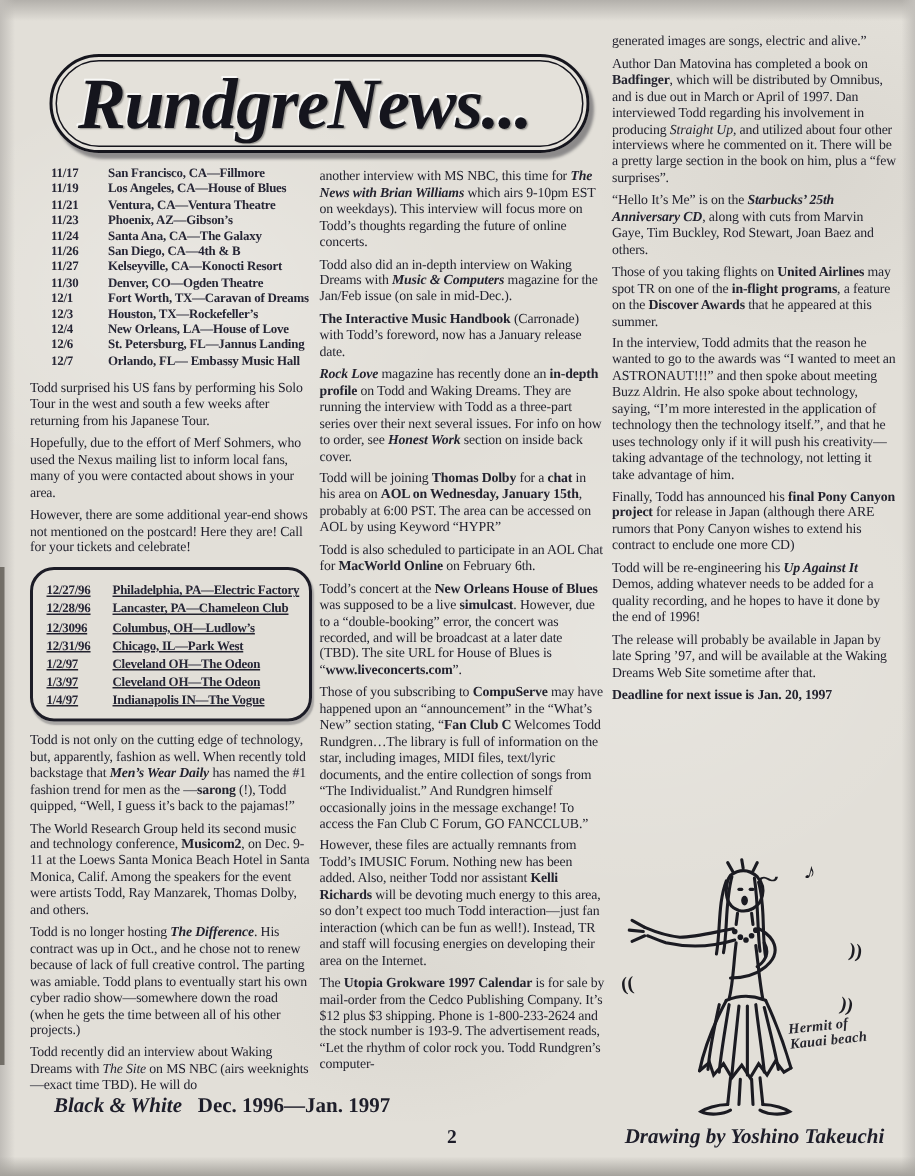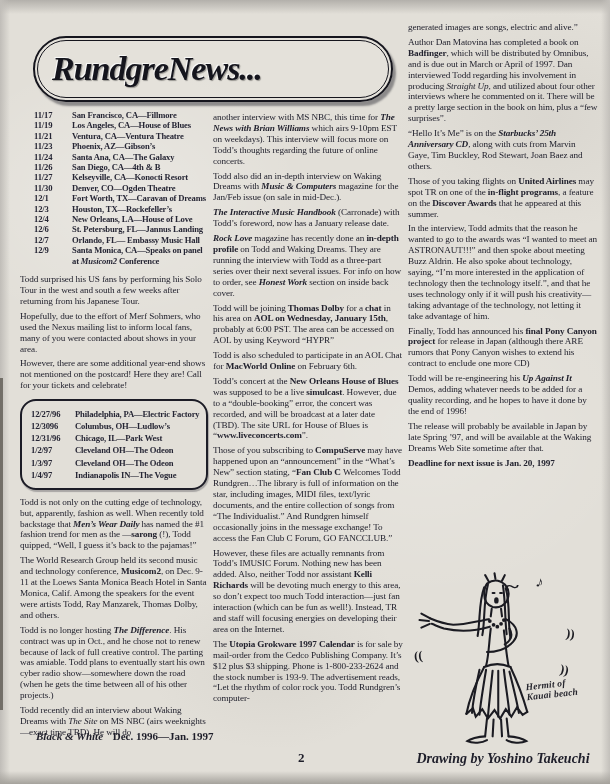--- a/index.html
+++ b/index.html
@@ -25,47 +25,47 @@
     position:absolute;left:33px;top:36px;width:352px;height:58px;
     border:2px solid #15151d;border-radius:34px;padding:2px;
     box-shadow:3px 4px 2px rgba(35,35,45,0.45);
     background:rgba(230,227,220,0.6);
   }
   .masthead-inner{
     height:100%;border:1px solid #15151d;border-radius:30px;
     display:flex;align-items:center;padding-left:14px;box-sizing:border-box;
   }
   .masthead-title{
-    font-size:34px;font-weight:bold;font-style:italic;color:#15151d;
+    font-size:48px;font-weight:bold;font-style:italic;color:#15151d;
     letter-spacing:-1px;white-space:nowrap;
     text-shadow:-1px -1px 0 rgba(255,255,255,0.75), 1px 1px 1px rgba(0,0,0,0.35);
   }
 
   .col{position:absolute;font-size:9.2px;line-height:10.9px;letter-spacing:-0.1px;}
   .col1{left:20px;top:110px;width:188px;}
   .col2{left:213px;top:112px;width:190px;}
   .col3{left:408px;top:22px;width:190px;}
 
   .para{margin:0 0 4px 0;}
   .tour-list{padding-left:14px;}
   .tour-row{display:flex;font-size:8.6px;line-height:10.4px;font-weight:bold;color:#262635;letter-spacing:-0.15px;}
   .t-date{width:33px;flex:none;}
   .t-venue{flex:1;padding-left:5px;}
 
   .upper-paras{margin-top:8px;}
 
   .datebox{
     margin:8px 0 7px 0;border:2px solid #1c1c26;border-radius:16px;
-    padding:7px 4px 7px 9px;box-shadow:1px 2px 1px rgba(35,35,45,0.3);
+    padding:7px 4px 7px 9px;box-shadow:1px 2px 1px rgba(35,35,45,0.3);text-decoration:underline;
   }
   .box-row{display:flex;font-size:8.6px;line-height:12.1px;font-weight:bold;color:#262635;letter-spacing:-0.15px;white-space:nowrap;}
   .b-date{width:41px;flex:none;}
   .b-venue{flex:1;padding-left:3px;overflow:hidden;}
 
-  .footer-left{position:absolute;left:36px;top:730px;font-size:11px;color:#1e1e2a;white-space:nowrap;}
+  .footer-left{position:absolute;left:36px;top:730px;font-size:14px;color:#1e1e2a;white-space:nowrap;}
   .footer-title{font-weight:bold;font-style:italic;}
   .footer-date{font-weight:bold;margin-left:7px;}
   .page-number{position:absolute;left:298px;top:750px;font-size:13px;font-weight:bold;color:#1e1e2a;}
 
   
   .drawing-area{position:absolute;left:408px;top:570px;width:192px;height:178px;}
   .drawing-svg{position:absolute;left:4px;top:2px;}
   .music-note{position:absolute;font-size:15px;color:#1c1c22;font-weight:bold;}
   .note-a{left:128px;top:4px;transform:rotate(14deg);}
   .squig{left:100px;top:8px;font-size:16px;transform:scaleX(1.6);}
@@ -159,38 +159,38 @@
         <div class="tour-row">
           <span class="t-date">12/6</span>
           <span class="t-venue">St. Petersburg, FL—Jannus Landing</span>
         </div>
 
         <div class="tour-row">
           <span class="t-date">12/7</span>
           <span class="t-venue">Orlando, FL— Embassy Music Hall</span>
         </div>
 
-        <div class="tour-row">
-          <span class="t-date">12/9</span>
-          <span class="t-venue"><span>Santa Monica, CA—Speaks on panel at </span><span style="font-style: italic;">Musicom2</span><span> Conference</span></span>
-        </div>
       </div>
     <div class="upper-paras">
 
     <p class="para"><span>Todd surprised his US fans by performing his Solo Tour in the west and south a few weeks after returning from his Japanese Tour.</span></p>
         <p class="para"><span>Hopefully, due to the effort of Merf Sohmers, who used the Nexus mailing list to inform local fans, many of you were contacted about shows in your area.</span></p>
         <p class="para"><span>However, there are some additional year-end shows not mentioned on the postcard! Here they are!  Call for your tickets and celebrate!</span></p>
       </div>
     <div class="datebox">
 
         <div class="box-row">
           <span class="b-date">12/27/96</span>
           <span class="b-venue">Philadelphia, PA—Electric Factory</span>
         </div>
 
+        <div class="box-row">
+          <span class="b-date">12/28/96</span>
+          <span class="b-venue">Lancaster, PA—Chameleon Club</span>
+        </div>
 
         <div class="box-row">
           <span class="b-date">12/3096</span>
           <span class="b-venue">Columbus, OH—Ludlow’s</span>
         </div>
 
         <div class="box-row">
           <span class="b-date">12/31/96</span>
           <span class="b-venue">Chicago, IL—Park West</span>
         </div>
@@ -216,21 +216,21 @@
         <p class="para"><span>The World Research Group held its second music and technology conference, </span><span style="font-weight: bold;">Musicom2</span><span>, on Dec. 9-11 at the Loews Santa Monica Beach Hotel in Santa Monica, Calif. Among the speakers for the event were artists Todd, Ray Manzarek, Thomas Dolby, and others.</span></p>
         <p class="para"><span>Todd is no longer hosting </span><span style="font-weight: bold; font-style: italic;">The Difference</span><span>. His contract was up in Oct., and he chose not to renew because of lack of full creative control. The parting was amiable. Todd plans to eventually start his own cyber radio show—somewhere down the road (when he gets the time between all of his other projects.)</span></p>
         <p class="para"><span>Todd recently did an interview about Waking Dreams with </span><span style="font-weight: normal; font-style: italic;">The Site</span><span> on MS NBC (airs weeknights—exact time TBD). He will do</span></p>
       </div>
   </div>
 
   <div class="col col2">
 
   <p class="para"><span>another interview with MS NBC, this time for </span><span style="font-weight: bold; font-style: italic;">The News with Brian Williams</span><span> which airs 9-10pm EST on weekdays). This interview will focus more on Todd’s thoughts regarding the future of online concerts.</span></p>
       <p class="para"><span>Todd also did an in-depth interview on Waking Dreams with </span><span style="font-weight: bold; font-style: italic;">Music &amp; Computers</span><span> magazine for the Jan/Feb issue (on sale in mid-Dec.).</span></p>
-      <p class="para"><span style="font-weight: bold; font-style: italic;">The Interactive Music Handbook</span><span> (Carronade) with Todd’s foreword, now has a January release date.</span></p>
+      <p class="para"><span style="font-weight: bold; ">The Interactive Music Handbook</span><span> (Carronade) with Todd’s foreword, now has a January release date.</span></p>
       <p class="para"><span style="font-weight: bold; font-style: italic;">Rock Love</span><span> magazine has recently done an </span><span style="font-weight: bold;">in-depth profile</span><span> on Todd and Waking Dreams. They are running the interview with Todd as a three-part series over their next several issues. For info on how to order, see </span><span style="font-weight: bold; font-style: italic;">Honest Work</span><span> section on inside back cover.</span></p>
       <p class="para"><span>Todd will be joining </span><span style="font-weight: bold;">Thomas Dolby</span><span> for a </span><span style="font-weight: bold;">chat</span><span> in his area on </span><span style="font-weight: bold;">AOL on Wednesday, January 15th</span><span>, probably at 6:00 PST. The area can be accessed on AOL by using Keyword “HYPR”</span></p>
       <p class="para"><span>Todd is also scheduled to participate in an AOL Chat for </span><span style="font-weight: bold;">MacWorld Online</span><span> on February 6th.</span></p>
       <p class="para"><span>Todd’s concert at the </span><span style="font-weight: bold;">New Orleans House of Blues</span><span> was supposed to be a live </span><span style="font-weight: bold;">simulcast</span><span>. However, due to a “double-booking” error, the concert was recorded, and will be broadcast at a later date (TBD). The site URL  for House of Blues is “</span><span style="font-weight: bold;">www.liveconcerts.com</span><span>”.</span></p>
       <p class="para"><span>Those of you subscribing to </span><span style="font-weight: bold;">CompuServe</span><span> may have happened upon an “announcement” in the “What’s New” section stating, “</span><span style="font-weight: bold;">Fan Club C</span><span> Welcomes Todd Rundgren…The library is full of information on the star, including images, MIDI files, text/lyric documents, and the entire collection of songs from “The Individualist.” And Rundgren himself occasionally joins in the message exchange! To access the Fan Club C Forum, GO FANCCLUB.”</span></p>
       <p class="para"><span>However, these files are actually remnants from Todd’s IMUSIC Forum.  Nothing new has been added. Also, neither Todd nor assistant </span><span style="font-weight: bold;">Kelli Richards</span><span> will be devoting much energy to this area, so don’t expect too much Todd interaction—just fan interaction (which can be fun as well!).  Instead, TR and staff will focusing energies on developing their area on the Internet.</span></p>
       <p class="para"><span>The </span><span style="font-weight: bold;">Utopia Grokware 1997 Calendar</span><span> is for sale by mail-order from the Cedco Publishing Company.  It’s $12 plus $3 shipping.  Phone is 1-800-233-2624 and the stock number is 193-9. The advertisement reads, “Let the rhythm of color rock you.  Todd Rundgren’s computer-</span></p>
     </div>
 
   <div class="col col3">

